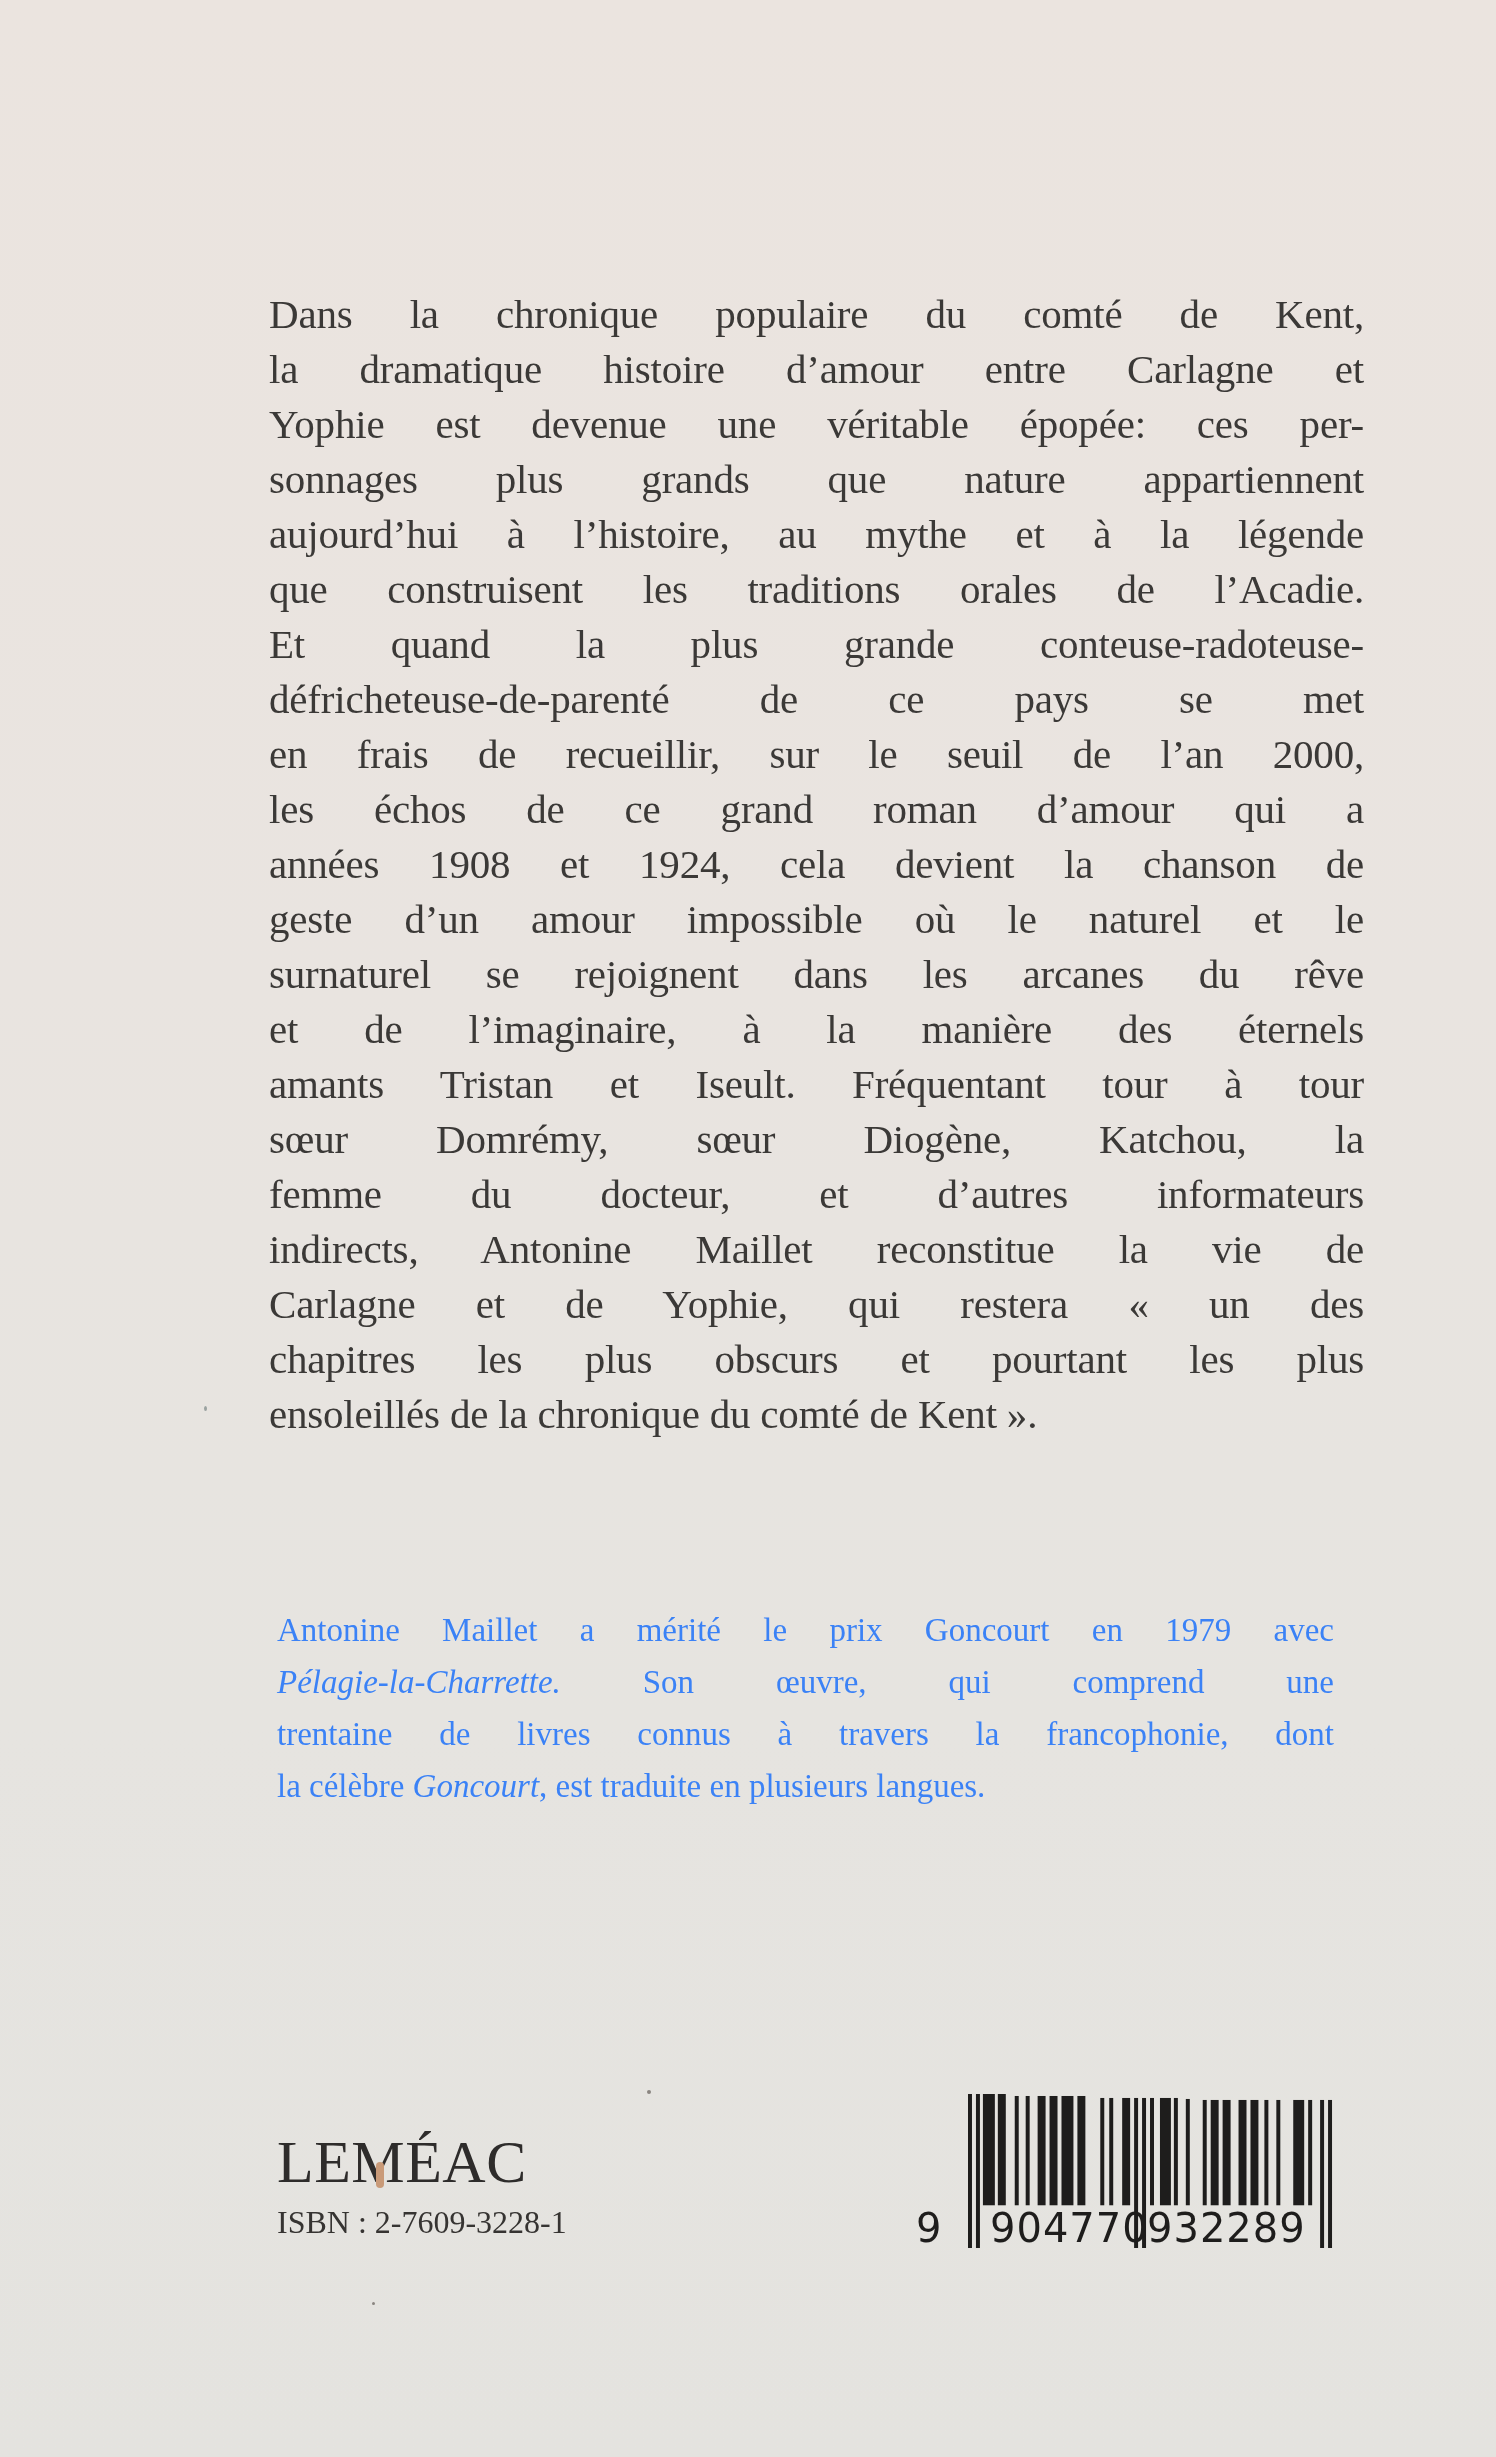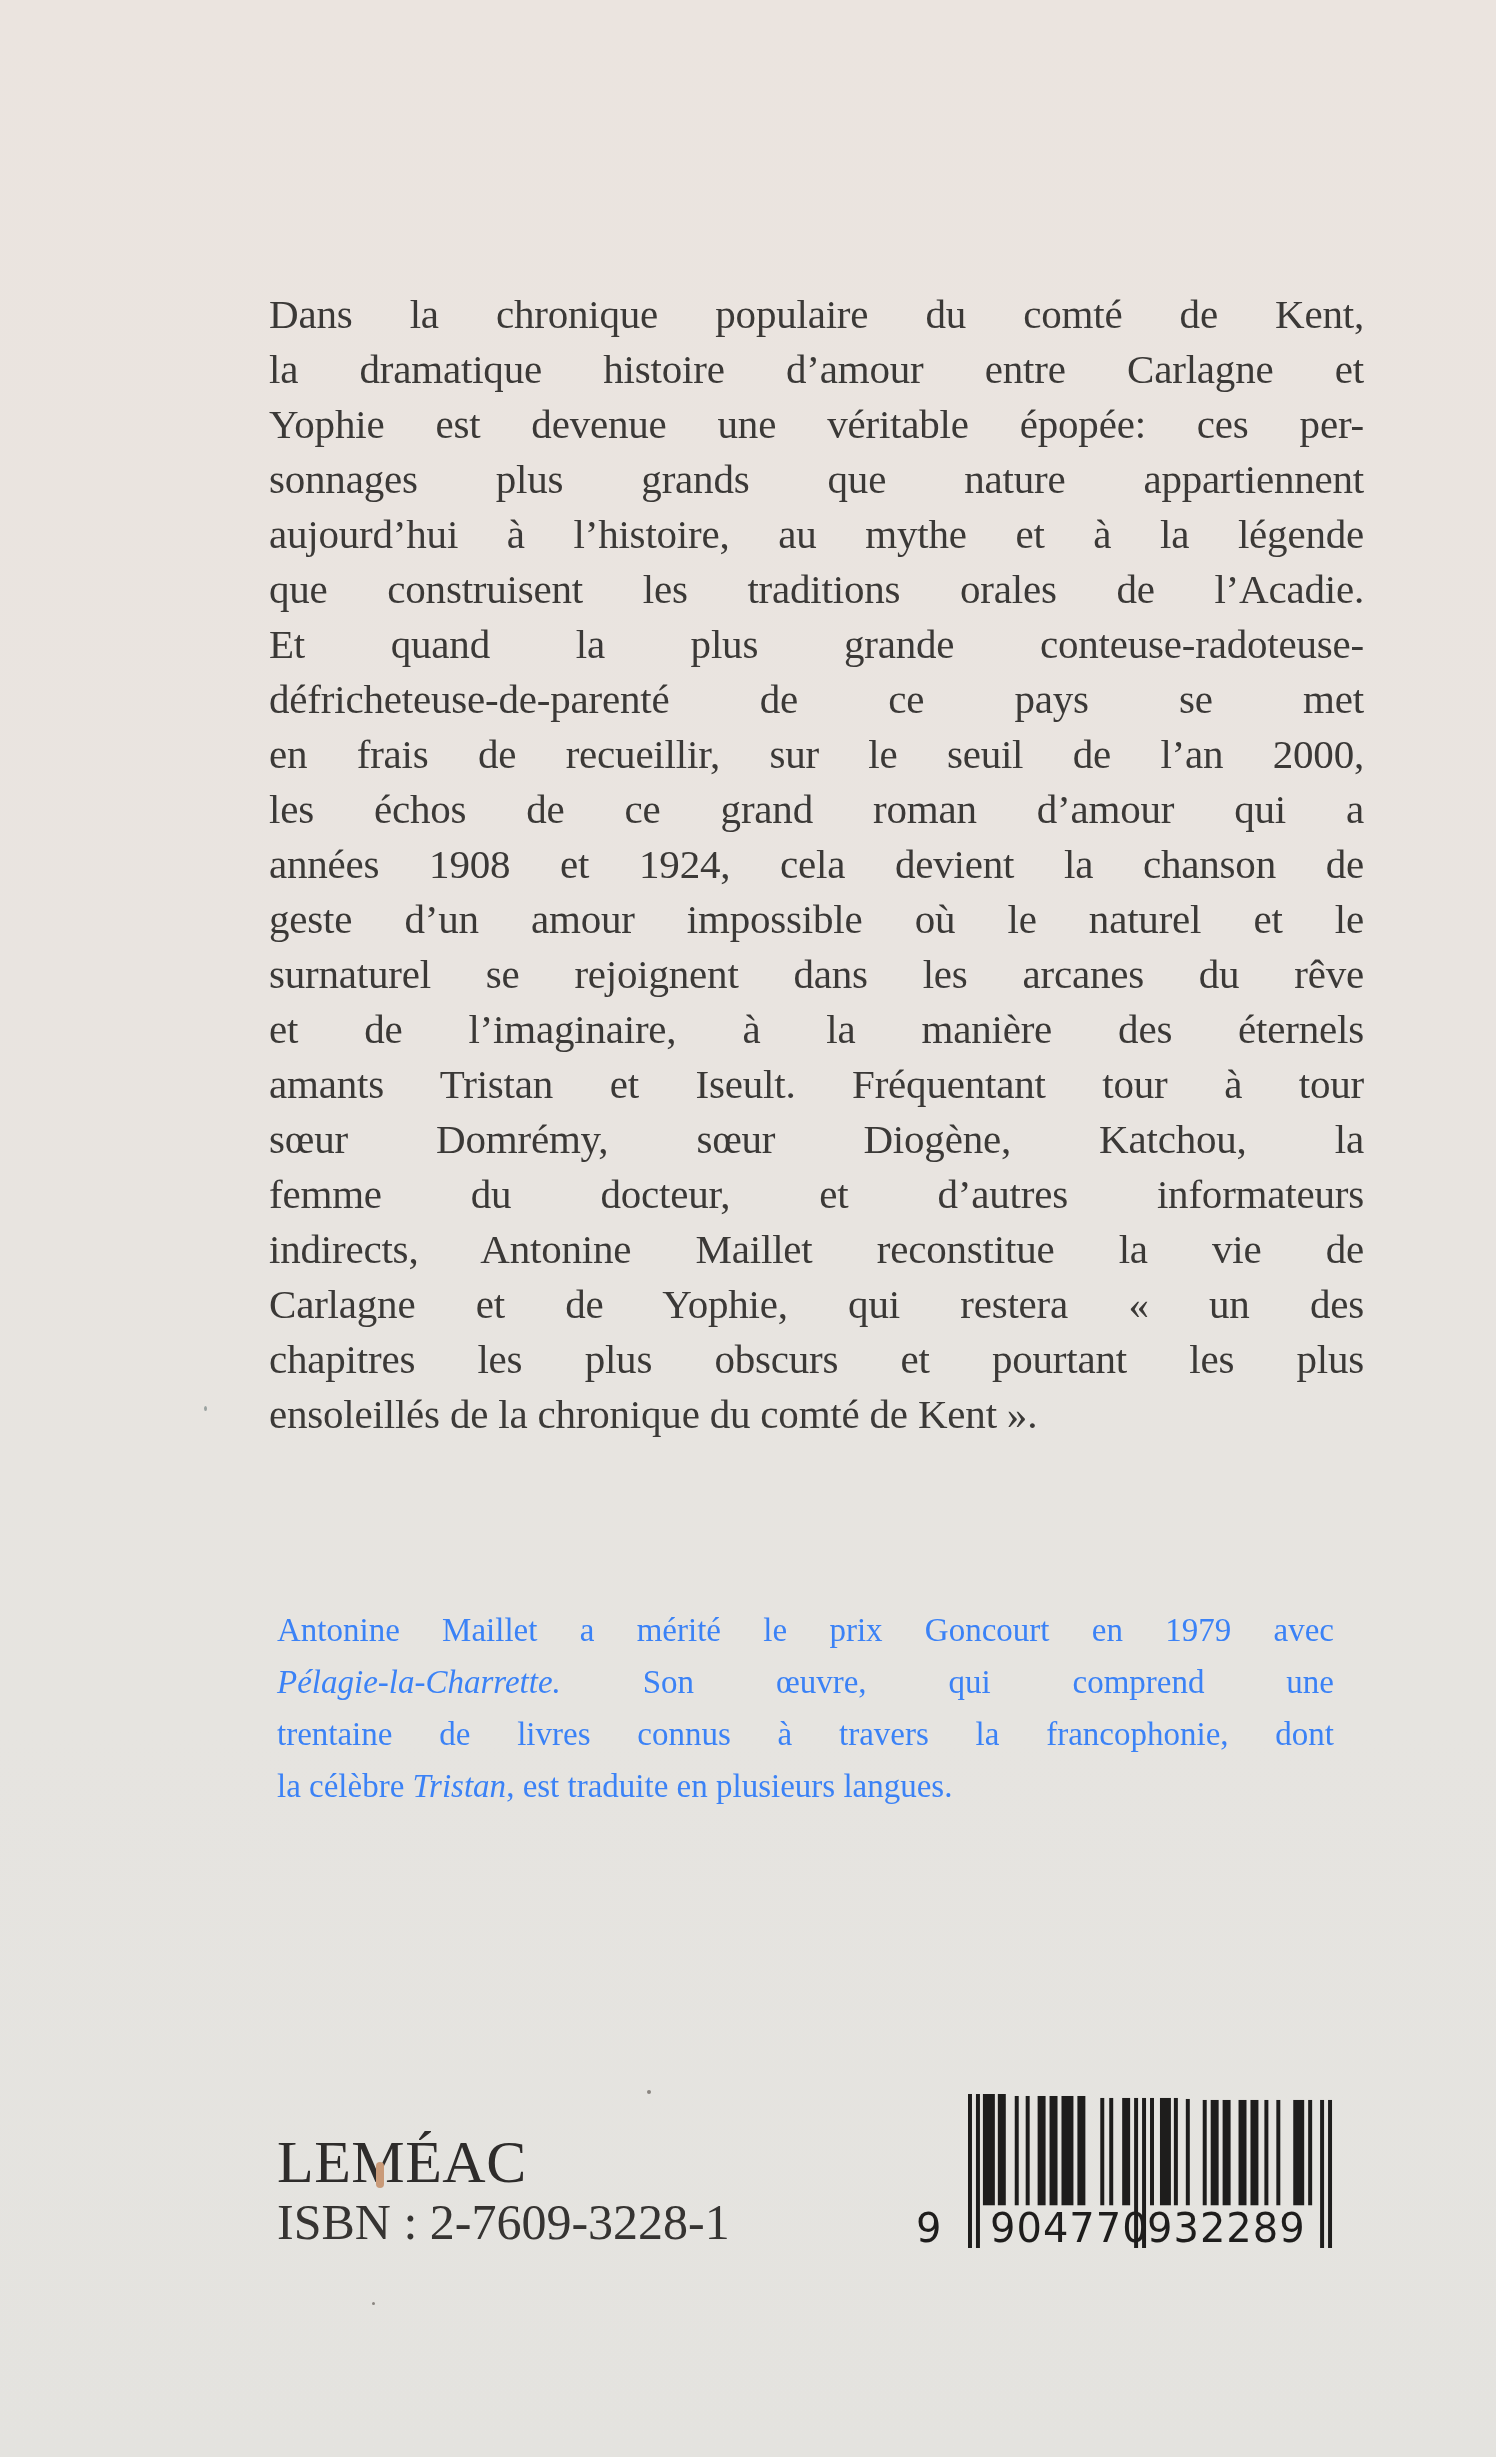--- a/index.html
+++ b/index.html
@@ -67,21 +67,21 @@
     top: 2132px;
     font-size: 60px;
     line-height: 60px;
     color: #2e2c2b;
     letter-spacing: 0.5px;
   }
   .isbn {
     position: absolute;
     left: 257px;
     top: 2202px;
-    font-size: 50px;
+    font-size: 32px;
     line-height: 40px;
     color: #363432;
   }
   .barcode {
     position: absolute;
     left: 896px;
     top: 2094px;
     width: 428px;
     height: 169px;
   }
@@ -138,21 +138,21 @@
     <span class="line">indirects, Antonine Maillet reconstitue la vie de</span>
     <span class="line">Carlagne et de Yophie, qui restera « un des</span>
     <span class="line">chapitres les plus obscurs et pourtant les plus</span>
     <span class="line last">ensoleillés de la chronique du comté de Kent ».</span>
   </div>
 
   <div class="bio">
     <span class="line">Antonine Maillet a mérité le prix Goncourt en 1979 avec</span>
     <span class="line"><em>Pélagie-la-Charrette.</em><span> Son œuvre, qui comprend une</span></span>
     <span class="line">trentaine de livres connus à travers la francophonie, dont</span>
-    <span class="line last"><span>la célèbre </span><em>Tristan</em><span>, est traduite en plusieurs langues.</span></span>
+    <span class="line last"><span>la célèbre </span><em>Goncourt</em><span>, est traduite en plusieurs langues.</span></span>
   </div>
 
   <div class="publisher">LEMÉAC</div>
   <div class="isbn">ISBN : 2-7609-3228-1</div>
 
   <div class="barcode">
     <svg class="barcode-bars" viewBox="0 0 372 155" preserveAspectRatio="none">
       <g fill="#1e1d1c">
 
         <rect x="0" y="0" width="4" height="155"></rect>

